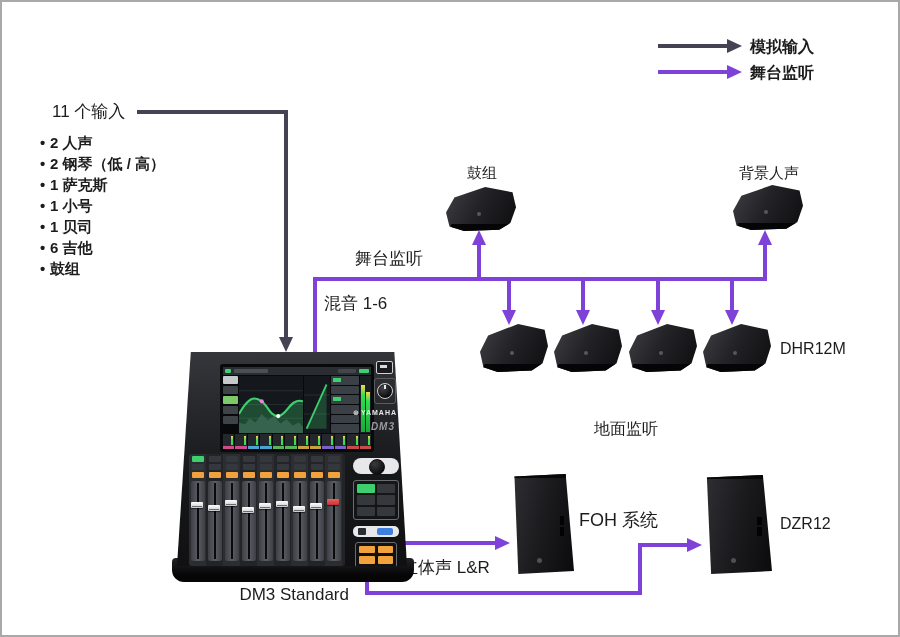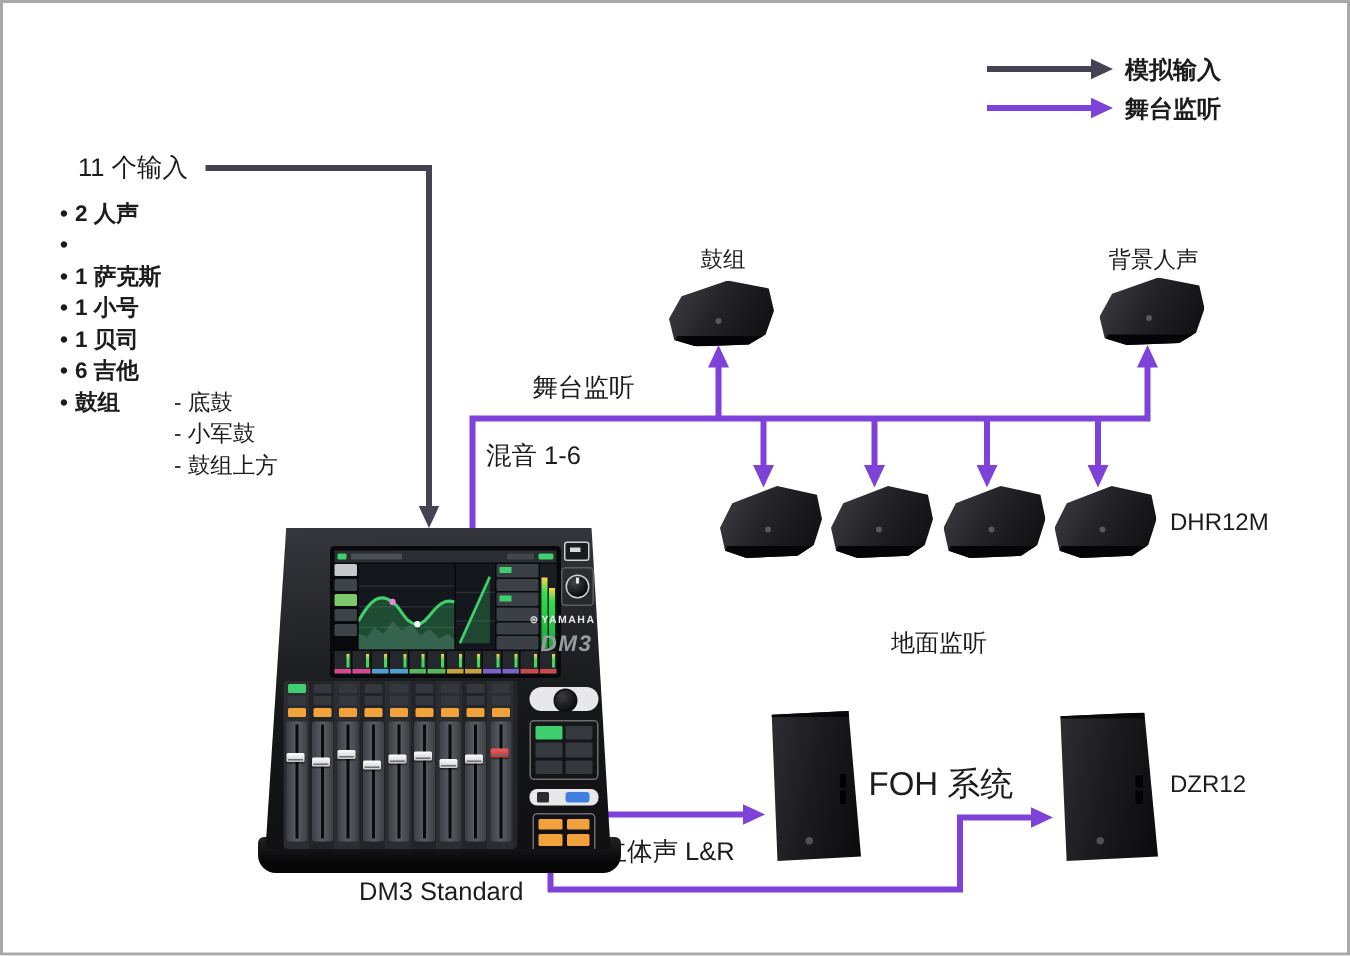--- a/index.html
+++ b/index.html
@@ -85,21 +85,21 @@
   .mx-usb{position:absolute; left:199px; top:9px; width:15px; height:11px; border:1px solid #cfd0d2; border-radius:2px; background:#1a1b1d;}
   .mx-usb i{position:absolute; left:3px; top:3px; width:7px; height:3px; background:#d8d9da;}
   .mx-phones{position:absolute; left:197px; top:26px; width:20px; height:24px; border:1px solid #5a5c60; border-radius:3px;}
   .mx-phones .knob{position:absolute; left:2px; top:4px; width:14px; height:14px; border-radius:50%;
     background:radial-gradient(circle at 35% 30%, #46474b, #0b0b0d 70%); border:1px solid #cfd0d2;}
   .mx-phones .knob::after{content:""; position:absolute; left:6px; top:1px; width:2px; height:4px; background:#e8e8ea;}
   .mx-brand{position:absolute; left:158px; top:57px; width:62px; text-align:right;
     color:#e9e9eb; font-size:7px; font-weight:bold; letter-spacing:1px;}
   .mx-brand .fork{font-size:7px; margin-right:1px;}
   .mx-model{position:absolute; left:172px; top:69px; width:46px; text-align:right;
-    color:#9a9ba0; font-size:15px; font-weight:bold; font-style:italic; letter-spacing:1px;}
+    color:#9a9ba0; font-size:10px; font-weight:bold; font-style:italic; letter-spacing:1px;}
 
   .mx-deck{position:absolute; left:12px; top:102px; width:156px; height:112px;
     background:repeating-linear-gradient(90deg,#2b2d31 0 17px,#222428 17px 34px); border-radius:3px;
     display:flex; gap:3px; padding:2px 2px 0 2px; box-sizing:border-box;}
   .strip{width:14px; display:flex; flex-direction:column; align-items:center;}
   .strip i{display:block; width:12px; height:6px; border-radius:1px;}
   .strip .bA{background:#34373b;} .strip .bB{background:#34373b; margin-top:2px;}
   .strip .bC{background:#f2a23c; margin-top:2px;}
   .strip:first-child .bA{background:#3ecf6e;}
   .track{margin-top:3px; position:relative; width:14px; height:80px; border-radius:2px;
@@ -209,57 +209,53 @@
   <div class="lbl b16" style="left:748px; top:61px;">舞台监听</div>
 
   <div class="lbl b17" style="left:50px; top:98px;">11 个输入</div>
   <div class="input-list">
     <div class="input-row">
       <span class="bullet">•</span>
       <span>2 人声</span>
       </div>
     <div class="input-row">
       <span class="bullet">•</span>
+      <span>2 钢琴（低 / 高）</span>
       </div>
     <div class="input-row">
       <span class="bullet">•</span>
       <span>1 萨克斯</span>
       </div>
     <div class="input-row">
       <span class="bullet">•</span>
       <span>1 小号</span>
       </div>
     <div class="input-row">
       <span class="bullet">•</span>
       <span>1 贝司</span>
       </div>
     <div class="input-row">
       <span class="bullet">•</span>
       <span>6 吉他</span>
       </div>
     <div class="input-row">
       <span class="bullet">•</span>
       <span>鼓组</span>
-      <span class="drum-sub">
-        <span style="display:block;">- 底鼓</span>
-        <span style="display:block;">- 小军鼓</span>
-        <span style="display:block;">- 鼓组上方</span>
-      </span>
     </div>
   </div>
 
   <div class="lbl b17" style="left:353px; top:245px;">舞台监听</div>
   <div class="lbl b17" style="left:322px; top:290px;">混音 1-6</div>
   <div class="lbl r15" style="left:445px; top:162px; width:70px; text-align:center;">鼓组</div>
   <div class="lbl r15" style="left:733px; top:162px; width:68px; text-align:center;">背景人声</div>
   <div class="lbl r16" style="left:592px; top:373px;margin-top:44px;">地面监听</div>
   <div class="lbl r16" style="left:778px; top:338px;">DHR12M</div>
 
   <div class="lbl b17" style="left:399px; top:554px;">立体声 L&amp;R</div>
-  <div class="lbl b17" style="left:577px; top:506px; font-size:22px;">FOH 系统</div>
+  <div class="lbl b17" style="left:577px; top:506px; font-size:18px;">FOH 系统</div>
   <div class="lbl r16" style="left:778px; top:513px;">DZR12</div>
 
   <div class="mixer">
     <div class="mx-base"></div>
     <div class="mx-body">
       <div class="mx-screen">
         <div class="scr-toolbar">
           <i class="t-g"></i>
             <i class="t-d"></i>
             <i class="t-d2"></i>

